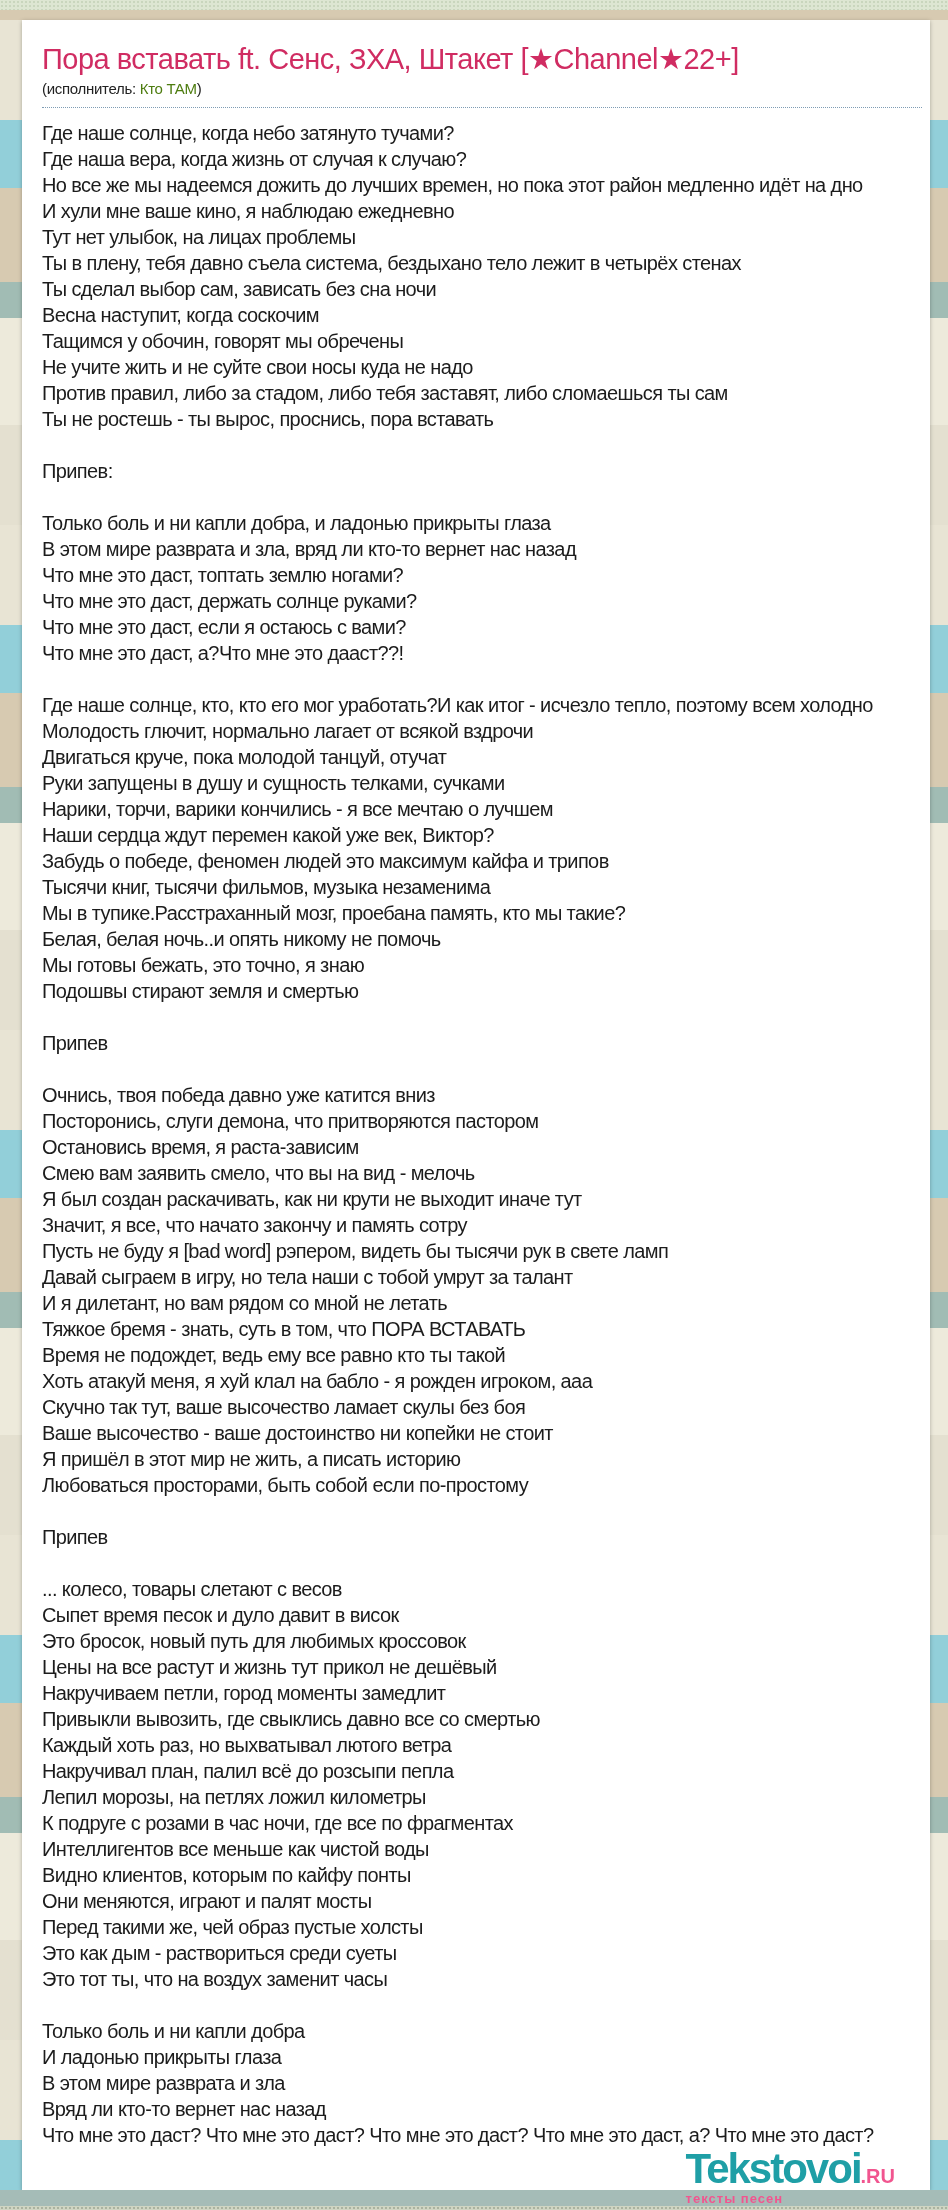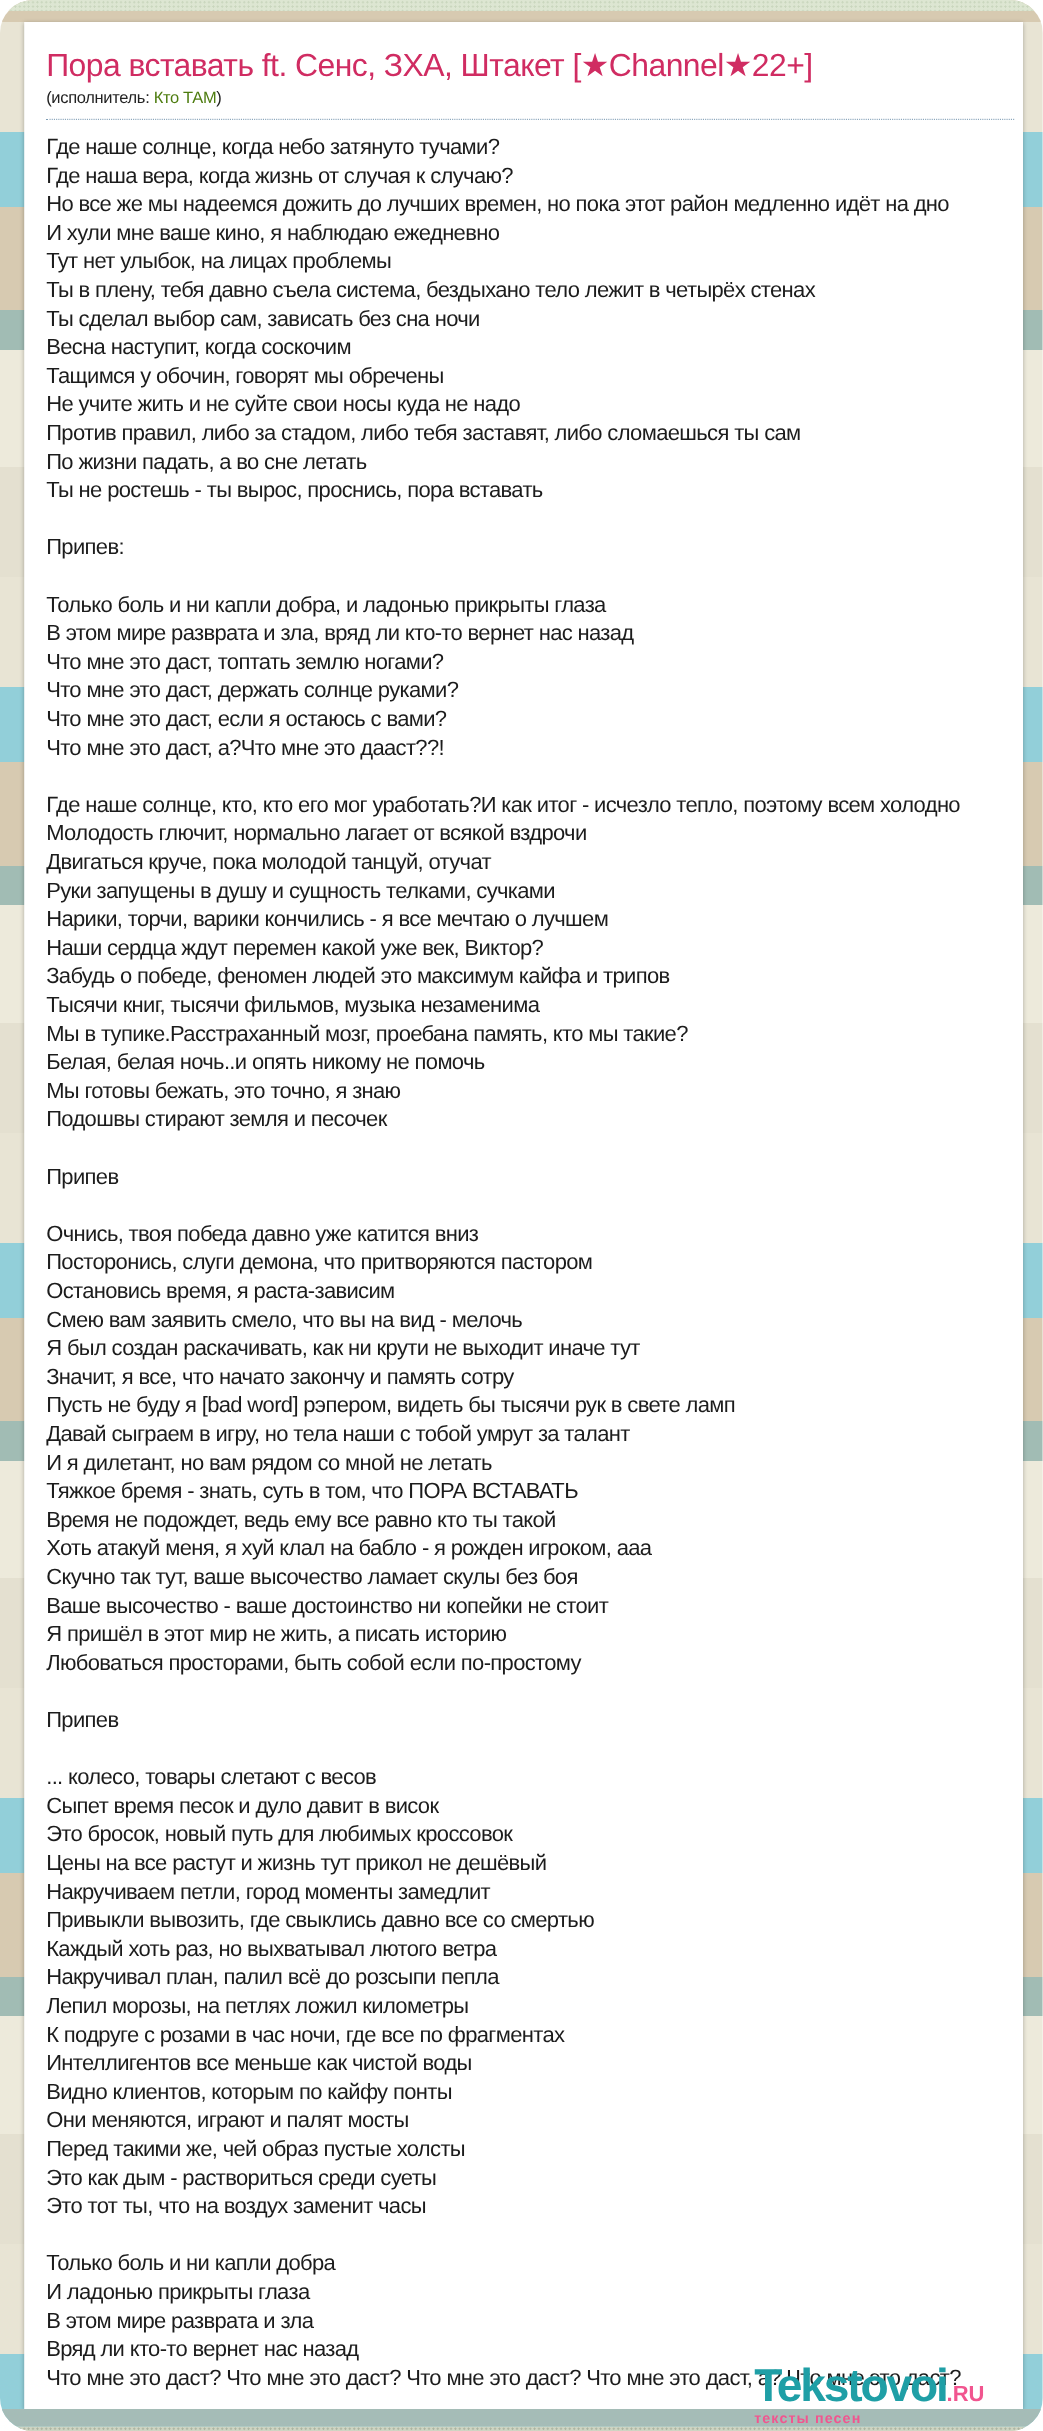--- a/index.html
+++ b/index.html
@@ -10,21 +10,20 @@
     overflow:hidden;
     background-color:#e8e4d4;
     background-image:repeating-linear-gradient(180deg,
       #e8e4d4 0px,   #e8e4d4 100px,
       #92cfd9 100px, #92cfd9 168px,
       #d7cab1 168px, #d7cab1 262px,
       #a1bcb4 262px, #a1bcb4 298px,
       #edeadb 298px, #edeadb 405px,
       #e4e0d0 405px, #e4e0d0 505px);
     background-position:0 20px;
-    border-radius:30px;
   }
   .top-bar{
     position:absolute;left:0;top:0;width:948px;height:10px;
     background:#dde6d2;
     background-image:radial-gradient(#c9d6bd 1px, transparent 1px);
     background-size:4px 4px;
   }
   .content-box{
     position:absolute;left:22px;top:20px;
     width:908px;height:2170px;
@@ -131,21 +130,20 @@
         <div class="lyric-line">Где наша вера, когда жизнь от случая к случаю?</div>
         <div class="lyric-line">Но все же мы надеемся дожить до лучших времен, но пока этот район медленно идёт на дно</div>
         <div class="lyric-line">И хули мне ваше кино, я наблюдаю ежедневно</div>
         <div class="lyric-line">Тут нет улыбок, на лицах проблемы</div>
         <div class="lyric-line">Ты в плену, тебя давно съела система, бездыхано тело лежит в четырёх стенах</div>
         <div class="lyric-line">Ты сделал выбор сам, зависать без сна ночи</div>
         <div class="lyric-line">Весна наступит, когда соскочим</div>
         <div class="lyric-line">Тащимся у обочин, говорят мы обречены</div>
         <div class="lyric-line">Не учите жить и не суйте свои носы куда не надо</div>
         <div class="lyric-line">Против правил, либо за стадом, либо тебя заставят, либо сломаешься ты сам</div>
-        <div class="lyric-line">По жизни падать, а во сне летать</div>
         <div class="lyric-line">Ты не ростешь - ты вырос, проснись, пора вставать</div>
         <div class="lyric-line"></div>
         <div class="lyric-line">Припев:</div>
         <div class="lyric-line"></div>
         <div class="lyric-line">Только боль и ни капли добра, и ладонью прикрыты глаза</div>
         <div class="lyric-line">В этом мире разврата и зла, вряд ли кто-то вернет нас назад</div>
         <div class="lyric-line">Что мне это даст, топтать землю ногами?</div>
         <div class="lyric-line">Что мне это даст, держать солнце руками?</div>
         <div class="lyric-line">Что мне это даст, если я остаюсь с вами?</div>
         <div class="lyric-line">Что мне это даст, а?Что мне это дааст??!</div>
@@ -154,21 +152,21 @@
         <div class="lyric-line">Молодость глючит, нормально лагает от всякой вздрочи</div>
         <div class="lyric-line">Двигаться круче, пока молодой танцуй, отучат</div>
         <div class="lyric-line">Руки запущены в душу и сущность телками, сучками</div>
         <div class="lyric-line">Нарики, торчи, варики кончились - я все мечтаю о лучшем</div>
         <div class="lyric-line">Наши сердца ждут перемен какой уже век, Виктор?</div>
         <div class="lyric-line">Забудь о победе, феномен людей это максимум кайфа и трипов</div>
         <div class="lyric-line">Тысячи книг, тысячи фильмов, музыка незаменима</div>
         <div class="lyric-line">Мы в тупике.Расстраханный мозг, проебана память, кто мы такие?</div>
         <div class="lyric-line">Белая, белая ночь..и опять никому не помочь</div>
         <div class="lyric-line">Мы готовы бежать, это точно, я знаю</div>
-        <div class="lyric-line">Подошвы стирают земля и песочек</div>
+        <div class="lyric-line">Подошвы стирают земля и смертью</div>
         <div class="lyric-line"></div>
         <div class="lyric-line">Припев</div>
         <div class="lyric-line"></div>
         <div class="lyric-line">Очнись, твоя победа давно уже катится вниз</div>
         <div class="lyric-line">Посторонись, слуги демона, что притворяются пастором</div>
         <div class="lyric-line">Остановись время, я раста-зависим</div>
         <div class="lyric-line">Смею вам заявить смело, что вы на вид - мелочь</div>
         <div class="lyric-line">Я был создан раскачивать, как ни крути не выходит иначе тут</div>
         <div class="lyric-line">Значит, я все, что начато закончу и память сотру</div>
         <div class="lyric-line">Пусть не буду я [bad word] рэпером, видеть бы тысячи рук в свете ламп</div>

